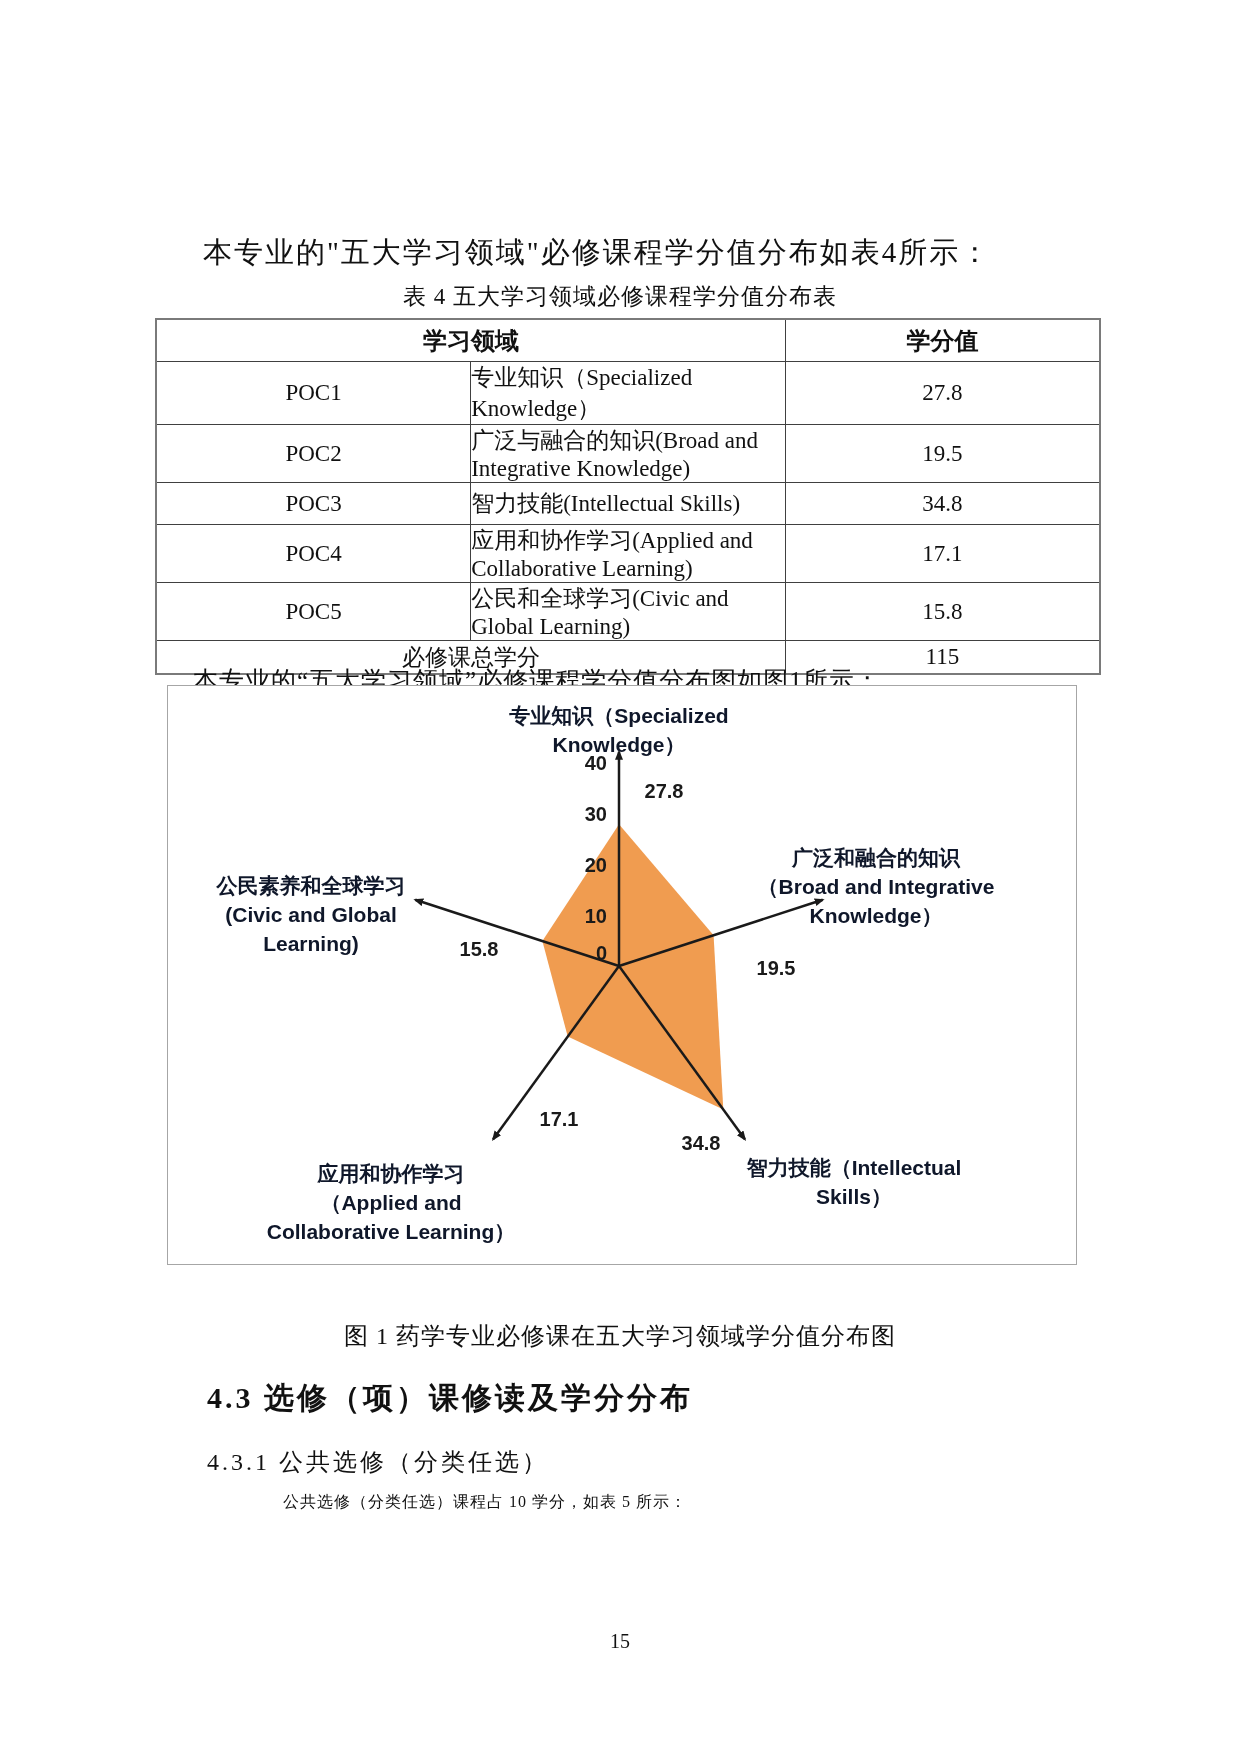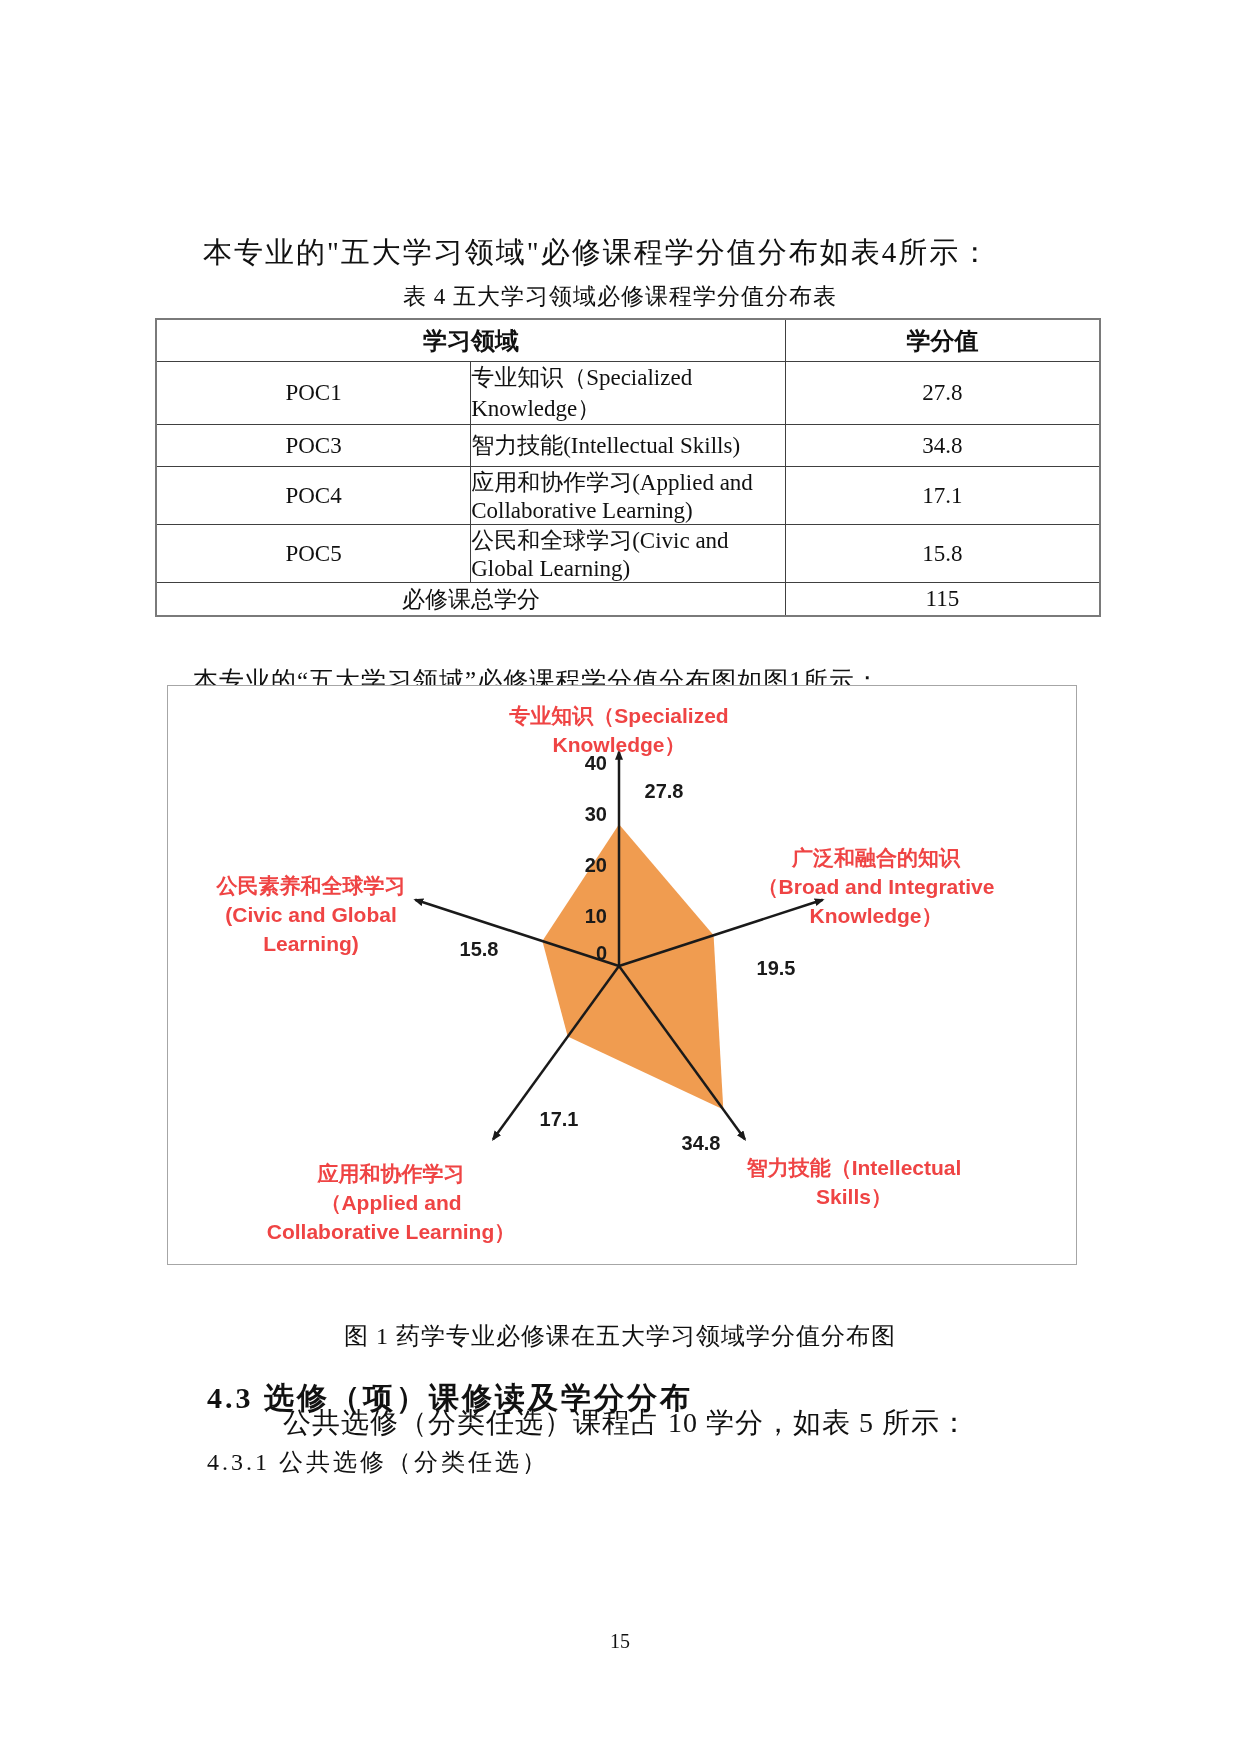--- a/index.html
+++ b/index.html
@@ -19,32 +19,32 @@
   td.code{width:95px;text-align:center;}
   td.name{width:685px;text-align:left;padding-left:6px;}
   td.val{width:150px;text-align:center;}
   tr.total td{height:32px;border-radius:9px;}
   td.total-label{text-align:center;}
   .figure-intro{position:absolute;left:193px;top:664px;width:900px;margin:0;font-size:25px;letter-spacing:1px;}
   .figure-box{position:absolute;left:167px;top:685px;width:908px;height:578px;
          border:1.5px solid #a6a6a6;background:#fff;}
   .figure-box svg{position:absolute;left:0;top:0;}
   .cat-label{position:absolute;font-family:"Liberation Sans", sans-serif;
-         font-size:21px;font-weight:600;color:#ef4444;text-align:center;
+         font-size:21px;font-weight:600;color:#0f172a;text-align:center;
          white-space:pre-line;line-height:1.38;}
   .cat-top{left:261px;top:16px;width:380px;}
   .cat-right{left:553px;top:158px;width:310px;}
   .cat-left{left:13px;top:186px;width:260px;}
   .cat-bottom-left{left:63px;top:474px;width:320px;}
   .cat-bottom-right{left:511px;top:468px;width:350px;}
   .figure-caption{position:absolute;left:150px;top:1320px;width:940px;margin:0;
          text-align:center;font-size:24px;letter-spacing:1px;}
   .h43{position:absolute;left:207px;top:1378px;margin:0;font-size:30px;font-weight:bold;letter-spacing:3px;}
   .h431{position:absolute;left:207px;top:1446px;margin:0;font-size:24px;font-weight:normal;letter-spacing:3px;}
-  .para431{position:absolute;left:283px;top:1404px;width:820px;margin:0;font-size:28px;letter-spacing:1px;}
+  .para431{position:absolute;left:283px;top:1492px;width:820px;margin:0;font-size:16px;letter-spacing:1px;}
   .page-number{position:absolute;left:0;top:1630px;width:1240px;text-align:center;font-size:20px;}
 </style>
 </head>
 <body>
 
 <div class="page">
 
   <p class="intro">本专业的"五大学习领域"必修课程学分值分布如表4所示：</p>
 
   <p class="table-caption">表 4 五大学习领域必修课程学分值分布表</p>
@@ -54,20 +54,25 @@
       <tr>
         <th colspan="2">学习领域</th>
         <th>学分值</th>
       </tr>
     </thead>
     <tbody>
       <tr>
         <td class="code">POC1</td>
         <td class="name">专业知识（Specialized Knowledge）</td>
         <td class="val">27.8</td>
+      </tr>
+      <tr>
+        <td class="code">POC2</td>
+        <td class="name">广泛与融合的知识(Broad and Integrative Knowledge)</td>
+        <td class="val">19.5</td>
       </tr>
       <tr>
         <td class="code">POC3</td>
         <td class="name">智力技能(Intellectual Skills)</td>
         <td class="val">34.8</td>
       </tr>
       <tr>
         <td class="code">POC4</td>
         <td class="name">应用和协作学习(Applied and Collaborative Learning)</td>
         <td class="val">17.1</td>

